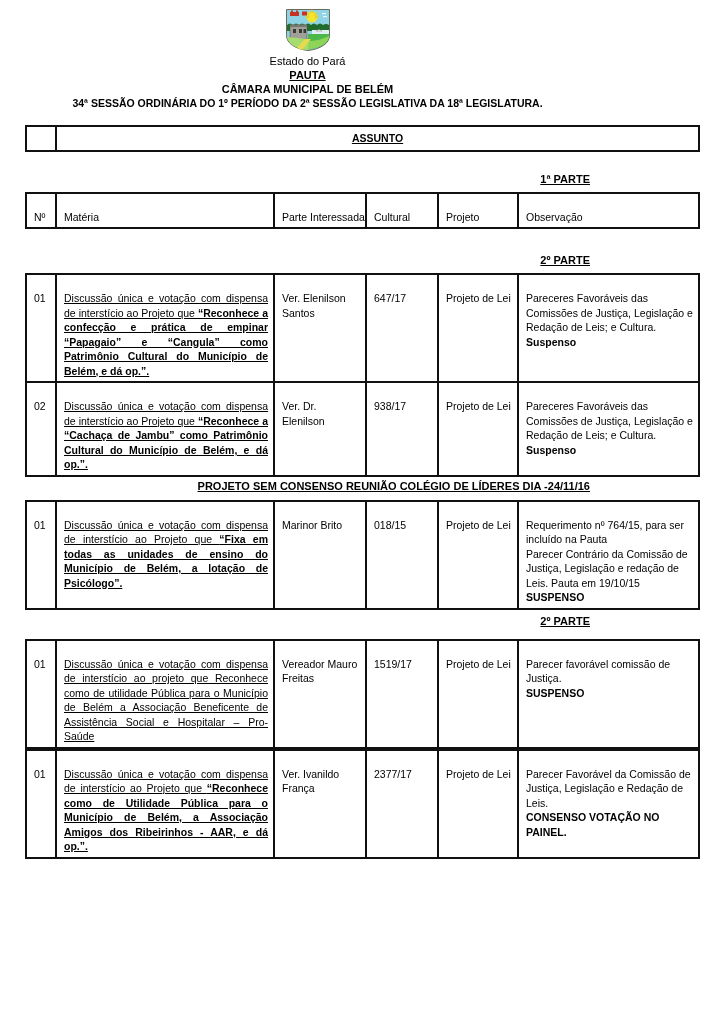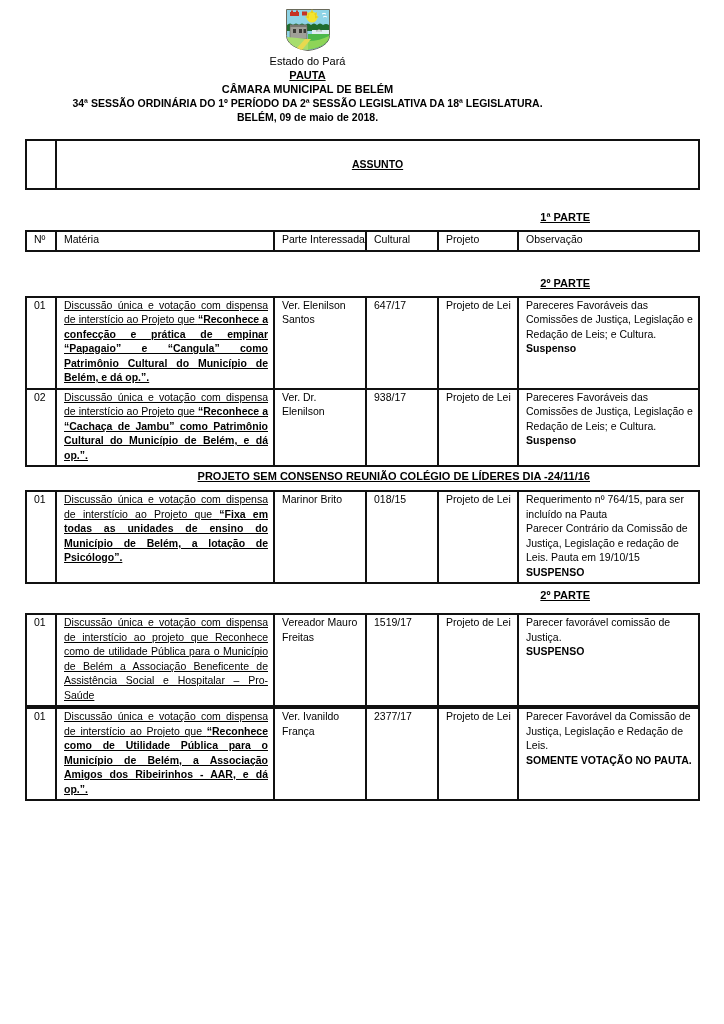--- a/index.html
+++ b/index.html
@@ -29,36 +29,36 @@
 
   
   table.grid {
     border-collapse: collapse; table-layout: fixed;
     width: 673px; background: #fff;
   }
   table.grid td {
     border: 2px solid #111;
     font-size: 10.5px; line-height: 14.5px;
     vertical-align: top;
-    padding: 0 5px 3px 7px;
+    padding: 16px 5px 3px 7px;
     overflow: hidden;
   }
   td.num-cell { padding-left: 5px; }
   td.v-mid { vertical-align: middle; }
   td.materia-cell { text-align: justify; padding-left: 9px; padding-right: 7px; text-decoration: underline; }
   .obs-p { margin: 0; }
   .minh-88 { min-height: 86px; }
   .minh-73 { min-height: 72px; }
   .minh-84 { min-height: 82px; }
   .minh-80 { min-height: 78px; }
   .minh-86 { min-height: 84px; }
 
   
   table.assunto { margin-top: 15px; }
-  table.assunto td { height: 20px; padding: 16px 4px; text-decoration: underline; }
+  table.assunto td { height: 20px; padding: 4px 4px; text-decoration: underline; }
   td.assunto-cell { text-align: center; }
 
   
   table.cols td { height: 20px; white-space: nowrap; }
 
   .gap20 { margin-top: 20px; }
   .gap24 { margin-top: 24px; }
   .gap4  { margin-top: 4px; }
   .gap5  { margin-bottom: 5px; }
   .gap6  { margin-bottom: 6px; }
@@ -97,21 +97,20 @@
       <rect x="18.5" y="21" width="2.5" height="4" fill="#3a3a35"></rect>
 
       <path d="M2,29 c1,6 8,11 16,12.5 l5,0.5 v-11 Z" fill="#a7dd6e"></path>
       <path d="M20,31 h6 l-9,11 -5,-2 Z" fill="#e9d94f"></path>
     </svg>
 
     <div class="h-line">Estado do Pará</div>
     <div class="h-line b"><span class="u">PAUTA</span></div>
     <div class="h-line b">CÂMARA MUNICIPAL DE BELÉM</div>
     <div class="h-line sm b">34ª SESSÃO ORDINÁRIA DO 1º PERÍODO DA 2ª SESSÃO LEGISLATIVA DA 18ª LEGISLATURA.</div>
-    <div class="h-line sm b">BELÉM, 09 de maio de 2018.</div>
   </div>
 
   <table class="grid assunto">
     <colgroup>
         <col style="width:30px">
         <col style="width:643px">
       </colgroup>
     <tbody>
         <tr>
       <td class="num-cell"></td>
@@ -255,19 +254,19 @@
         <tr>
       <td class="num-cell">01</td>
       <td class="materia-cell">
         <div class="minh-86"><span>Discussão única e votação com dispensa de interstício ao Projeto que </span><span class="b">“Reconhece como de Utilidade Pública para o Município de Belém, a Associação Amigos dos Ribeirinhos - AAR, e dá op.”.</span></div>
       </td>
       <td>Ver. Ivanildo França</td>
       <td>2377/17</td>
       <td>Projeto de Lei</td>
       <td>
         <div class="obs-p">Parecer Favorável da Comissão de Justiça, Legislação e Redação de Leis.</div>
-        <div class="obs-p b">SOMENTE VOTAÇÃO NO PAUTA.</div>
+        <div class="obs-p b">CONSENSO VOTAÇÃO NO PAINEL.</div>
       </td>
     </tr>
   </tbody>
     </table>
 
 </div>
 
 </body></html>

